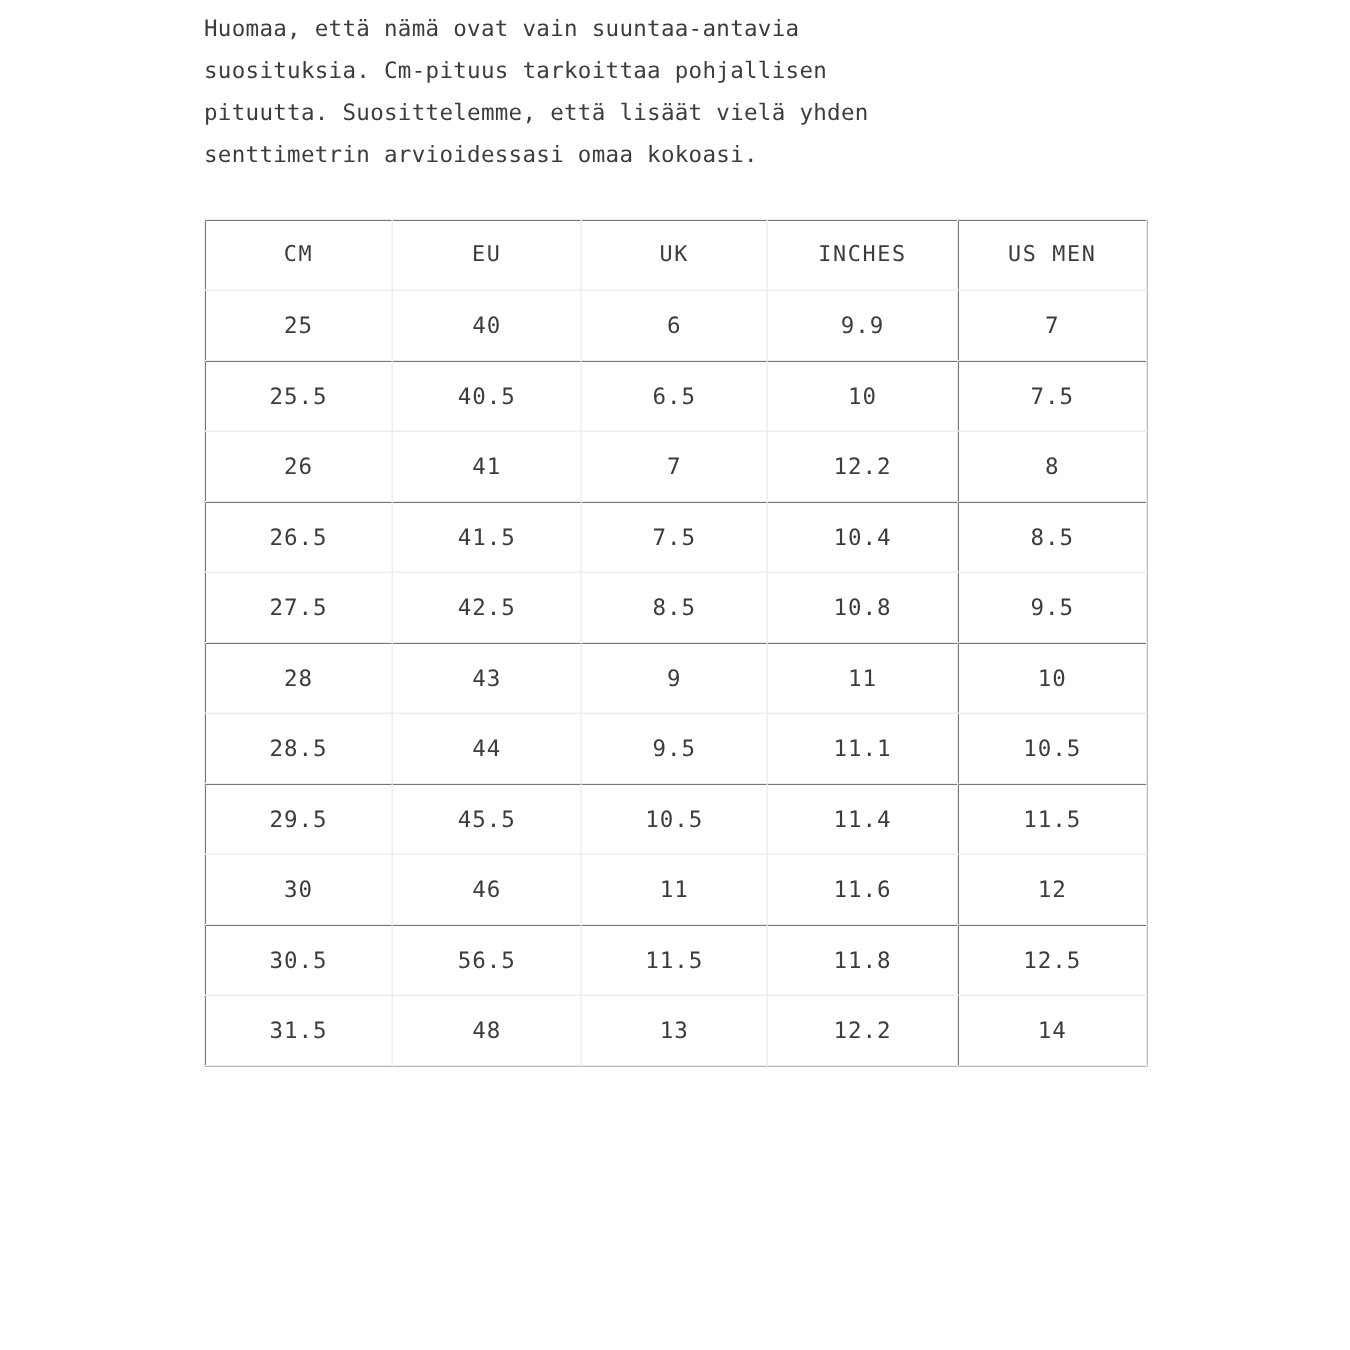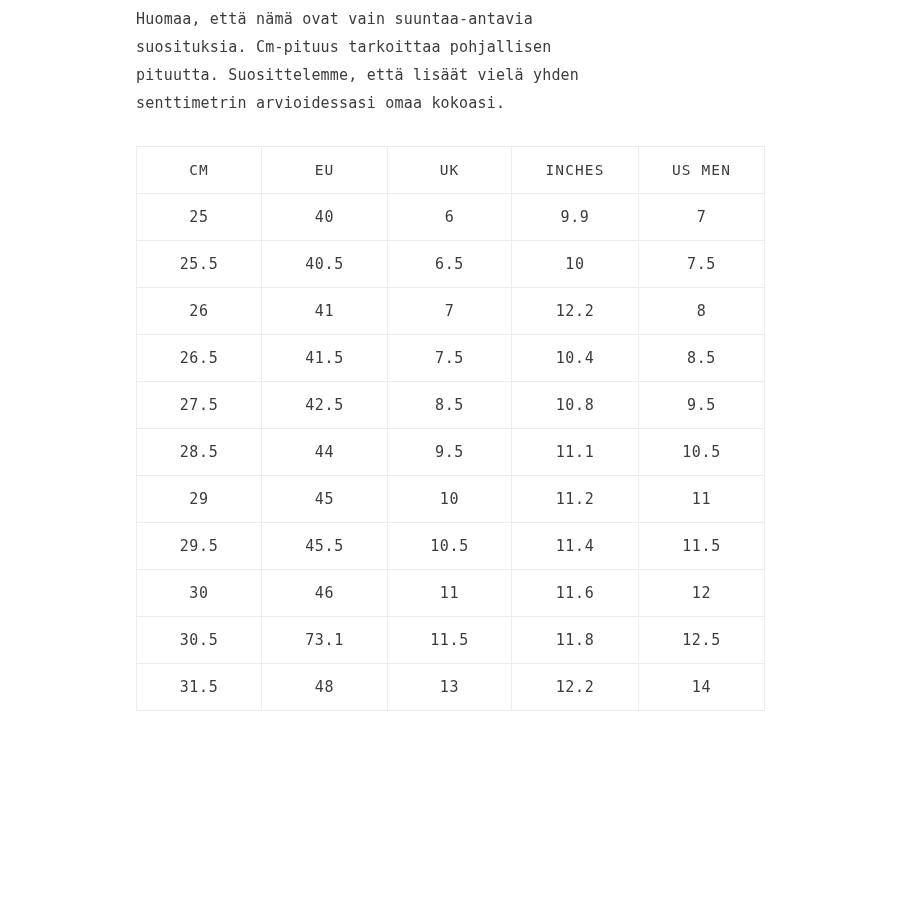--- a/index.html
+++ b/index.html
@@ -139,50 +139,50 @@
           <td>8.5</td>
         </tr>
         <tr>
           <td>27.5</td>
           <td>42.5</td>
           <td>8.5</td>
           <td>10.8</td>
           <td>9.5</td>
         </tr>
         <tr>
+          <td>28</td>
+          <td>43</td>
+          <td>9</td>
+          <td>11</td>
+          <td>10</td>
+        </tr>
+        <tr>
           <td>28.5</td>
           <td>44</td>
           <td>9.5</td>
           <td>11.1</td>
           <td>10.5</td>
-        </tr>
-        <tr>
-          <td>29</td>
-          <td>45</td>
-          <td>10</td>
-          <td>11.2</td>
-          <td>11</td>
         </tr>
         <tr>
           <td>29.5</td>
           <td>45.5</td>
           <td>10.5</td>
           <td>11.4</td>
           <td>11.5</td>
         </tr>
         <tr>
           <td>30</td>
           <td>46</td>
           <td>11</td>
           <td>11.6</td>
           <td>12</td>
         </tr>
         <tr>
           <td>30.5</td>
-          <td>73.1</td>
+          <td>56.5</td>
           <td>11.5</td>
           <td>11.8</td>
           <td>12.5</td>
         </tr>
         <tr>
           <td>31.5</td>
           <td>48</td>
           <td>13</td>
           <td>12.2</td>
           <td>14</td>

